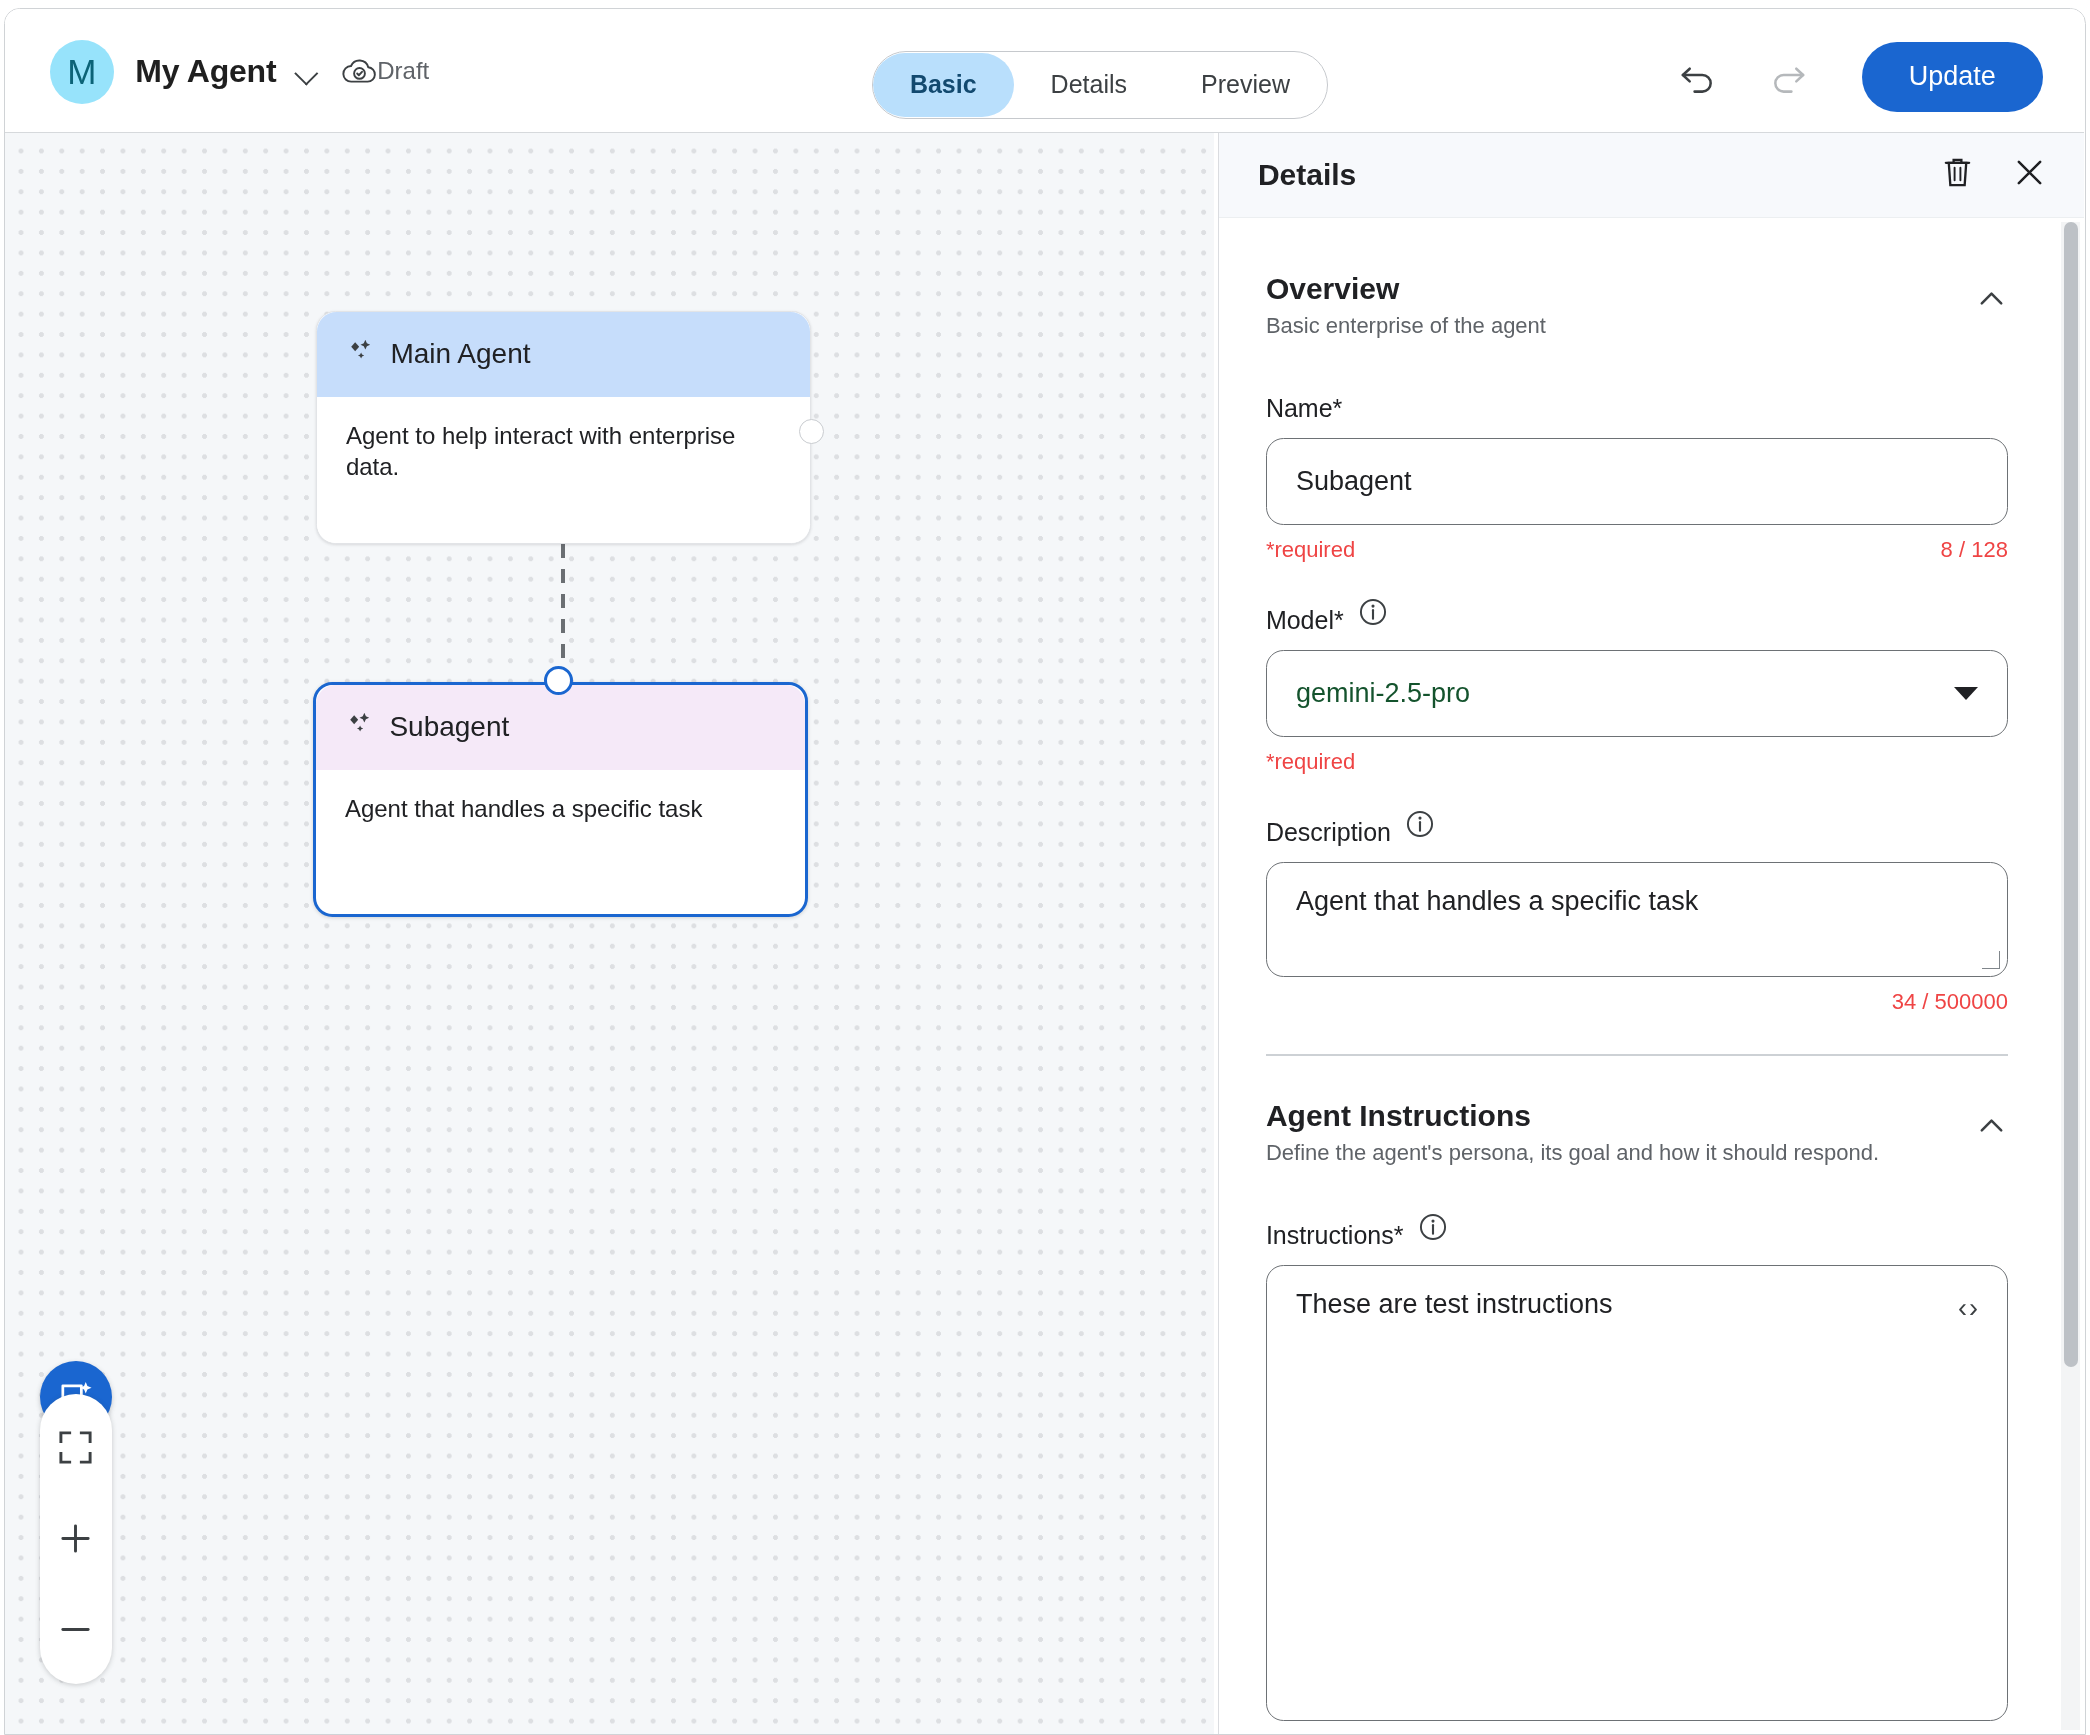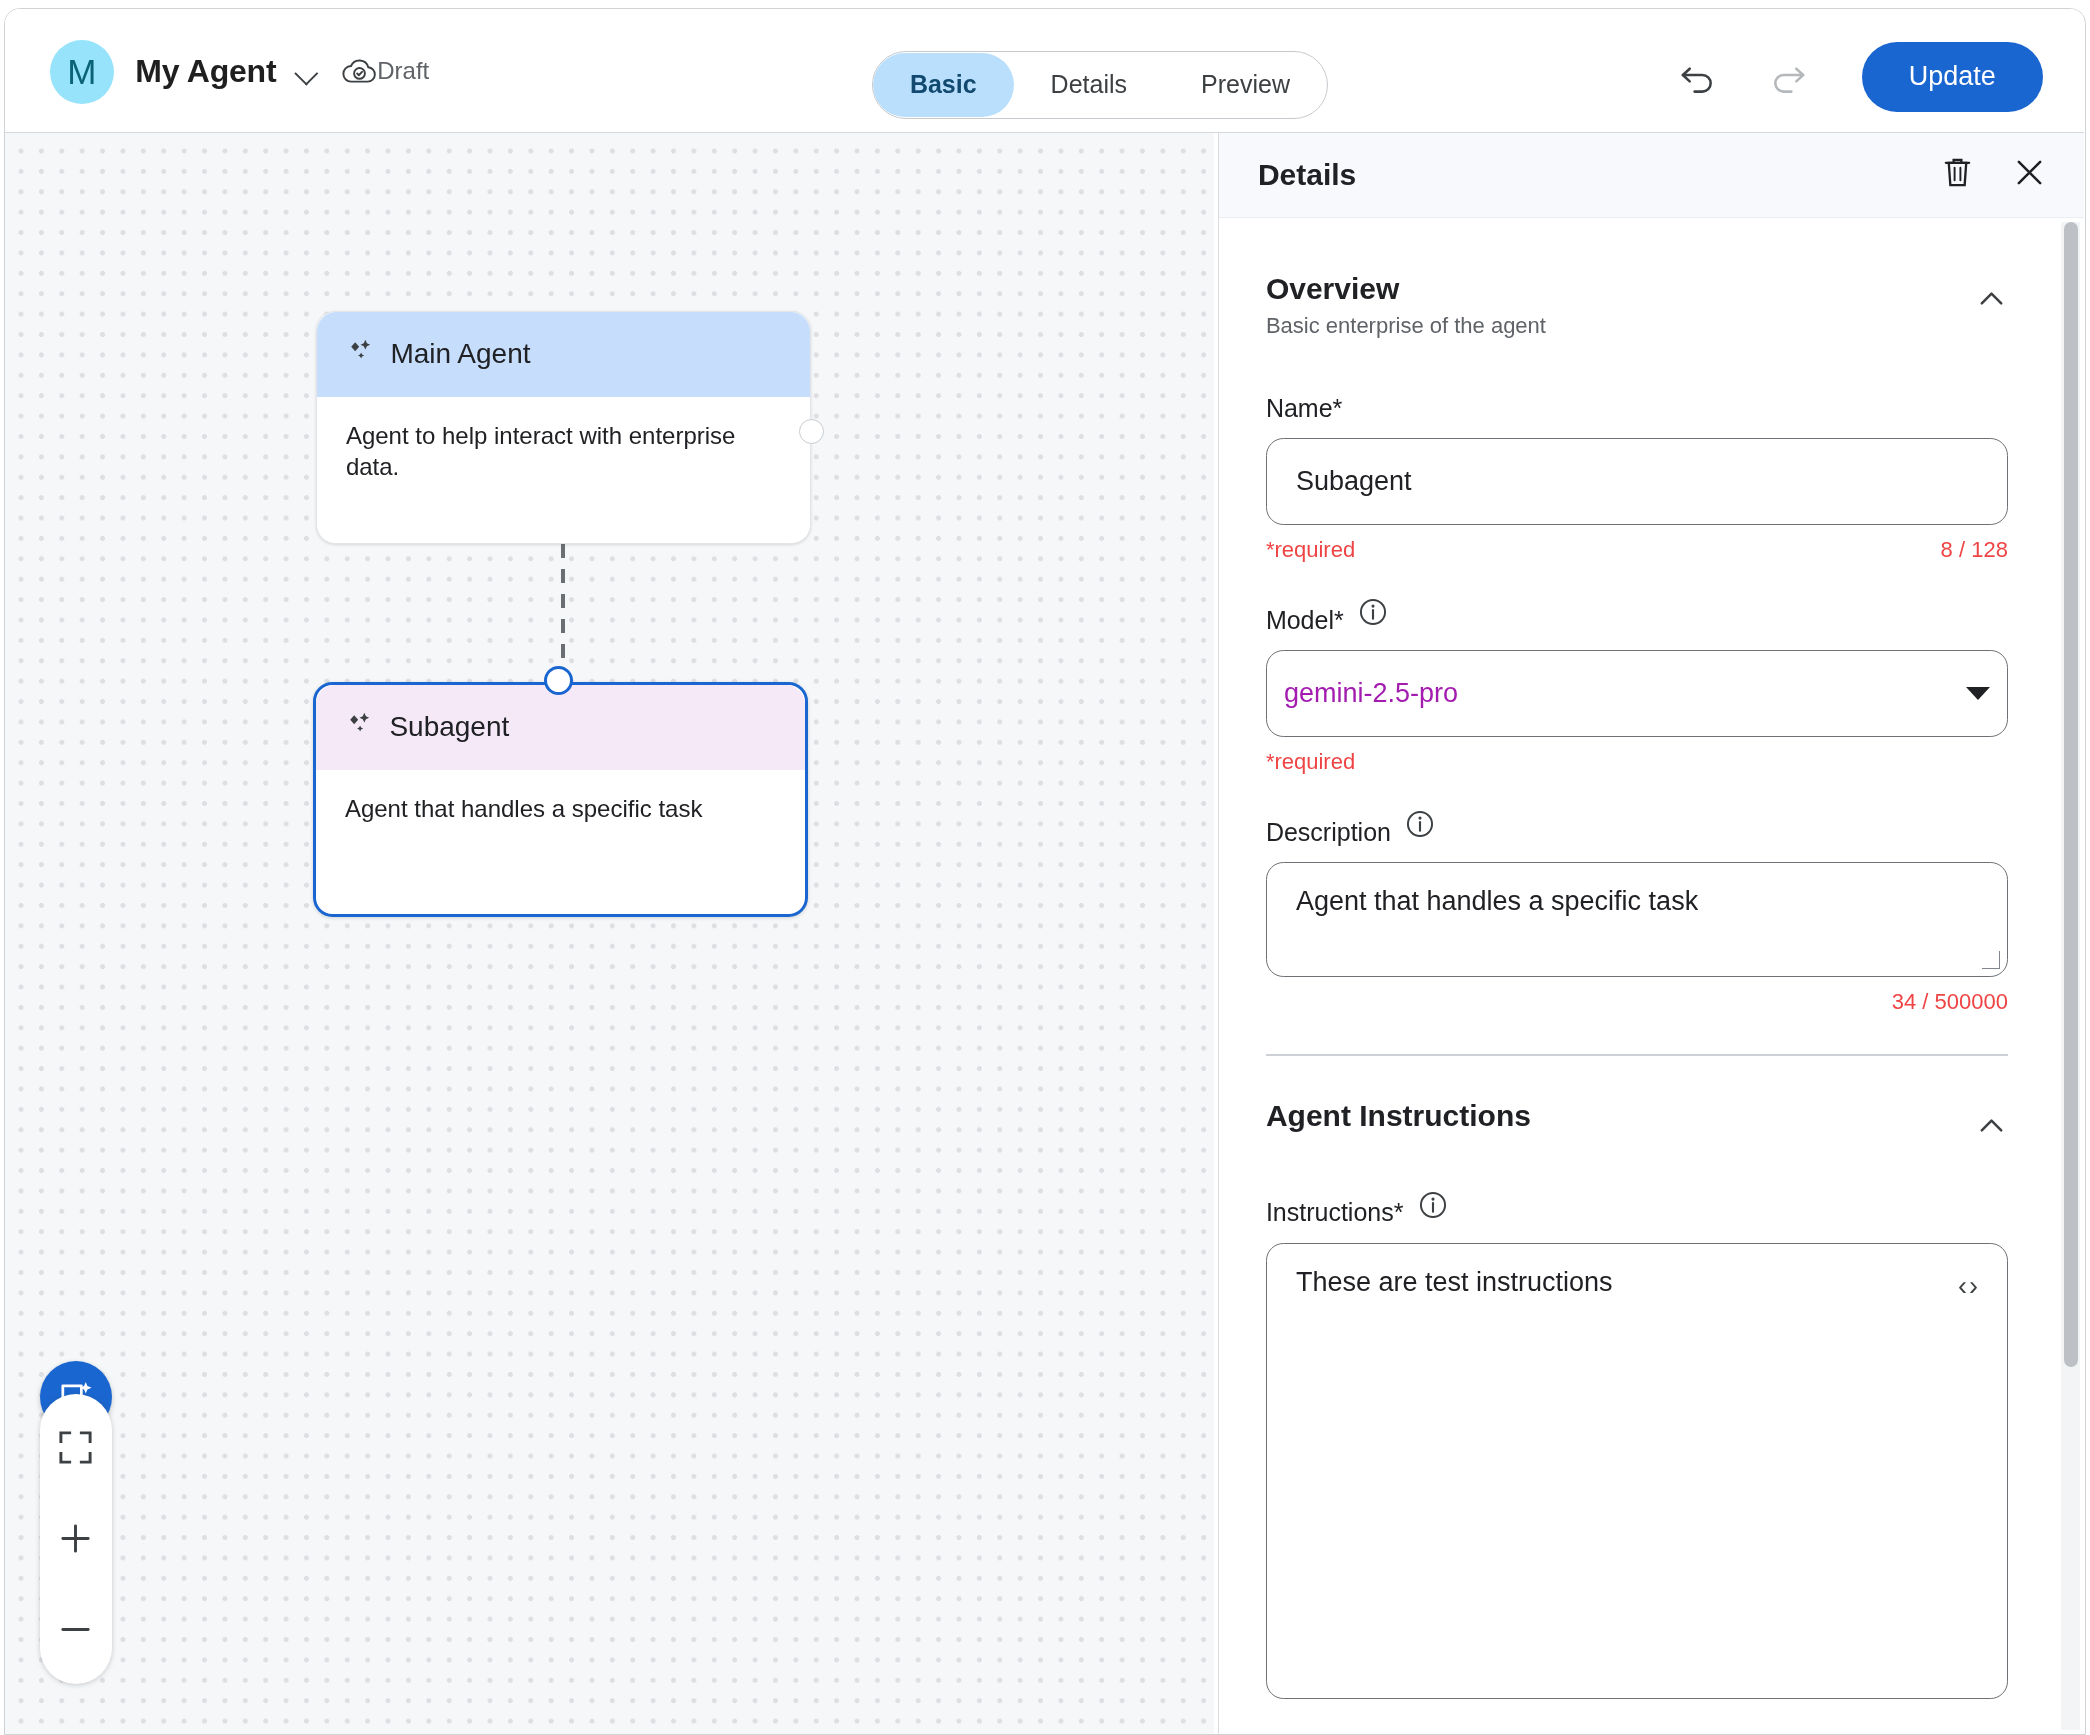--- a/index.html
+++ b/index.html
@@ -248,22 +248,22 @@
     padding: 0 29px;
     font-size: 27px; color: #202124;
     font-family: "Liberation Sans", sans-serif;
     background: #ffffff;
     display: flex; align-items: center;
   }
   .select-input {
     width: 100%; height: 87px;
     border: 1.9px solid #6d7175;
     border-radius: 17.5px;
-    padding: 0 17px;
-    font-size: 27px; color: #a21caf;
+    padding: 0 29px;
+    font-size: 27px; color: #14532d;
     background: #ffffff;
     display: flex; align-items: center; justify-content: space-between;
     cursor: pointer;
   }
   .select-caret {
     width: 0; height: 0;
     border-left: 12.6px solid transparent;
     border-right: 12.6px solid transparent;
     border-top: 13.6px solid #202124;
   }
@@ -514,20 +514,21 @@
         <div class="helper-row helper-right-only">
           <span>34 / 500000</span>
         </div>
       </div>
 
       <div class="divider"></div>
 
       <div class="section-head">
         <div class="section-head-text">
           <div class="section-title">Agent Instructions</div>
+          <div class="section-sub">Define the agent's persona, its goal and how it should respond.</div>
         </div>
         <span class="collapse-chevron">
           <svg width="33" height="33" viewBox="0 0 34 34" fill="none">
             <path d="M7 21 L17 11 L27 21" stroke="#3c4043" stroke-width="2.6" stroke-linecap="round" stroke-linejoin="round" fill="none"></path>
           </svg>
         </span>
       </div>
 
       <div class="field">
         <div class="field-label-row">

